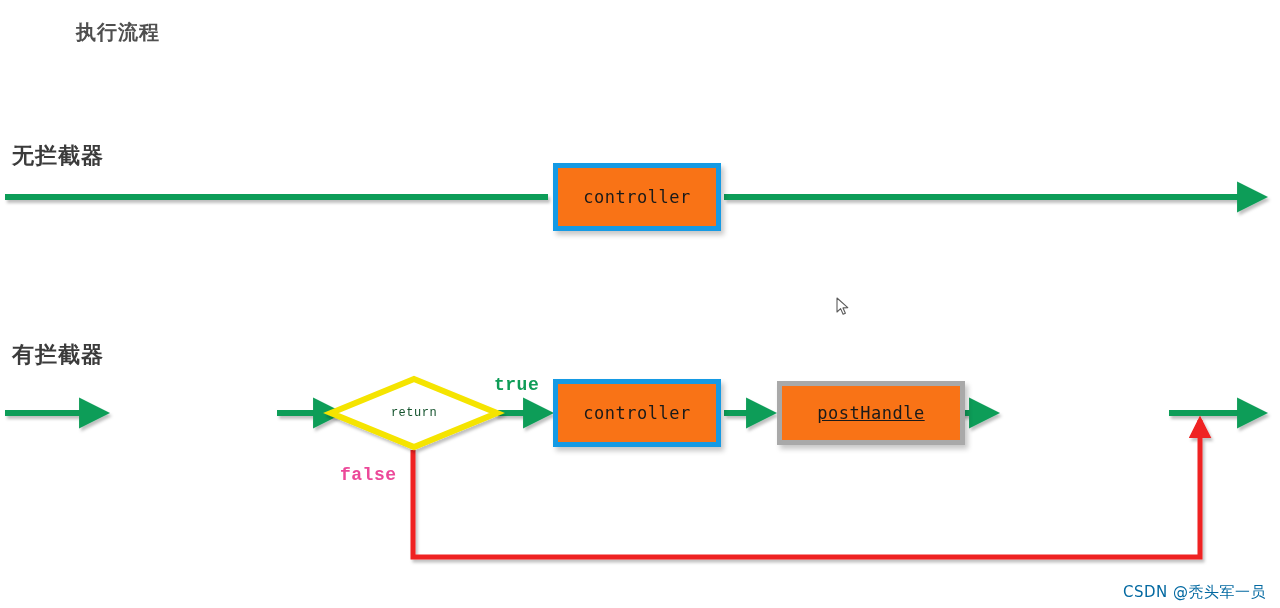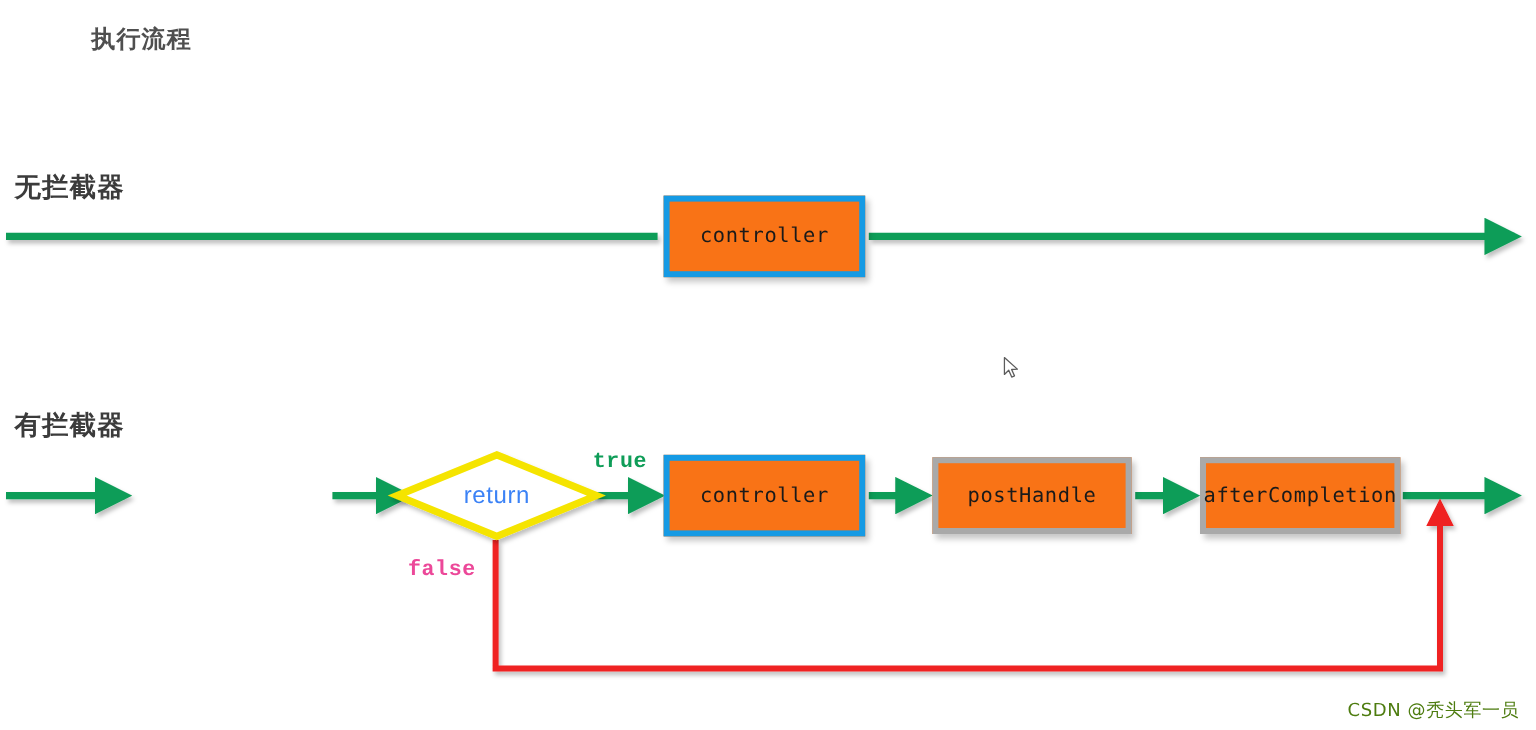--- a/index.html
+++ b/index.html
@@ -77,23 +77,23 @@
     height: 74px;
   }
   .diamond-wrap svg { display: block; overflow: visible; }
   .diamond-label {
     position: absolute;
     left: 0; top: 0;
     width: 172px; height: 74px;
     display: flex;
     align-items: center;
     justify-content: center;
-    font-family: Liberation Sans, sans-serif;
-    font-size: 20px;
-    color: #3b82f6;
+    font-family: Liberation Mono, monospace;
+    font-size: 12px;
+    color: #14532d;
     letter-spacing: 0.5px;
   }
 
   
   .edge-label {
     position: absolute;
     font-family: Liberation Mono, monospace;
     font-size: 18px;
     font-weight: bold;
     letter-spacing: 0.5px;
@@ -102,21 +102,21 @@
   .edge-label.true  { left: 494px; top: 375px; color: #0f9d58; }
   .edge-label.false { left: 340px; top: 465px; color: #ec4899; }
 
   
   .watermark {
     position: absolute;
     right: 14px;
     bottom: 6px;
     font-family: "DejaVu Sans", "Liberation Sans", sans-serif;
     font-size: 15px;
-    color: #4d7c0f;
+    color: #0369a1;
     white-space: nowrap;
     letter-spacing: 0.5px;
   }
 
   
   .cursor {
     position: absolute;
     left: 836px;
     top: 297px;
     width: 14px;
@@ -177,27 +177,24 @@
     <svg width="172" height="74" viewBox="0 0 172 74" xmlns="http://www.w3.org/2000/svg">
       <polygon points="86,3 169,37 86,71 3,37" fill="#ffffff" stroke="#f5e400" stroke-width="6" stroke-linejoin="miter" filter="url(#soft-shadow)"></polygon>
     </svg>
     <div class="diamond-label">return</div>
   </div>
 
   <div class="node blue" style="left:553px; top:379px; width:168px; height:68px;">
     <span>controller</span>
   </div>
 
-  <div class="node gray" style="left:777px; top:381px; width:166px; height:64px;">
+  <div class="node gray" style="left:777px; top:381px; width:188px; height:64px;text-decoration:underline;">
     <span>postHandle</span>
   </div>
 
-  <div class="node gray" style="left:1000px; top:381px; width:167px; height:64px;">
-    <span>afterCompletion</span>
-  </div>
 
   <div class="edge-label true">true</div>
 
   <div class="edge-label false">false</div>
 
   <div class="watermark">CSDN @秃头军一员</div>
 
   <div class="cursor">
     <svg width="14" height="20" viewBox="0 0 14 20" xmlns="http://www.w3.org/2000/svg">
       <path d="M1 1 L1 15 L4.6 11.6 L7.1 17.2 L9.4 16.2 L7 10.9 L11.8 10.6 Z" fill="#ffffff" stroke="#5c5c5c" stroke-width="1.1" stroke-linejoin="round"></path>

